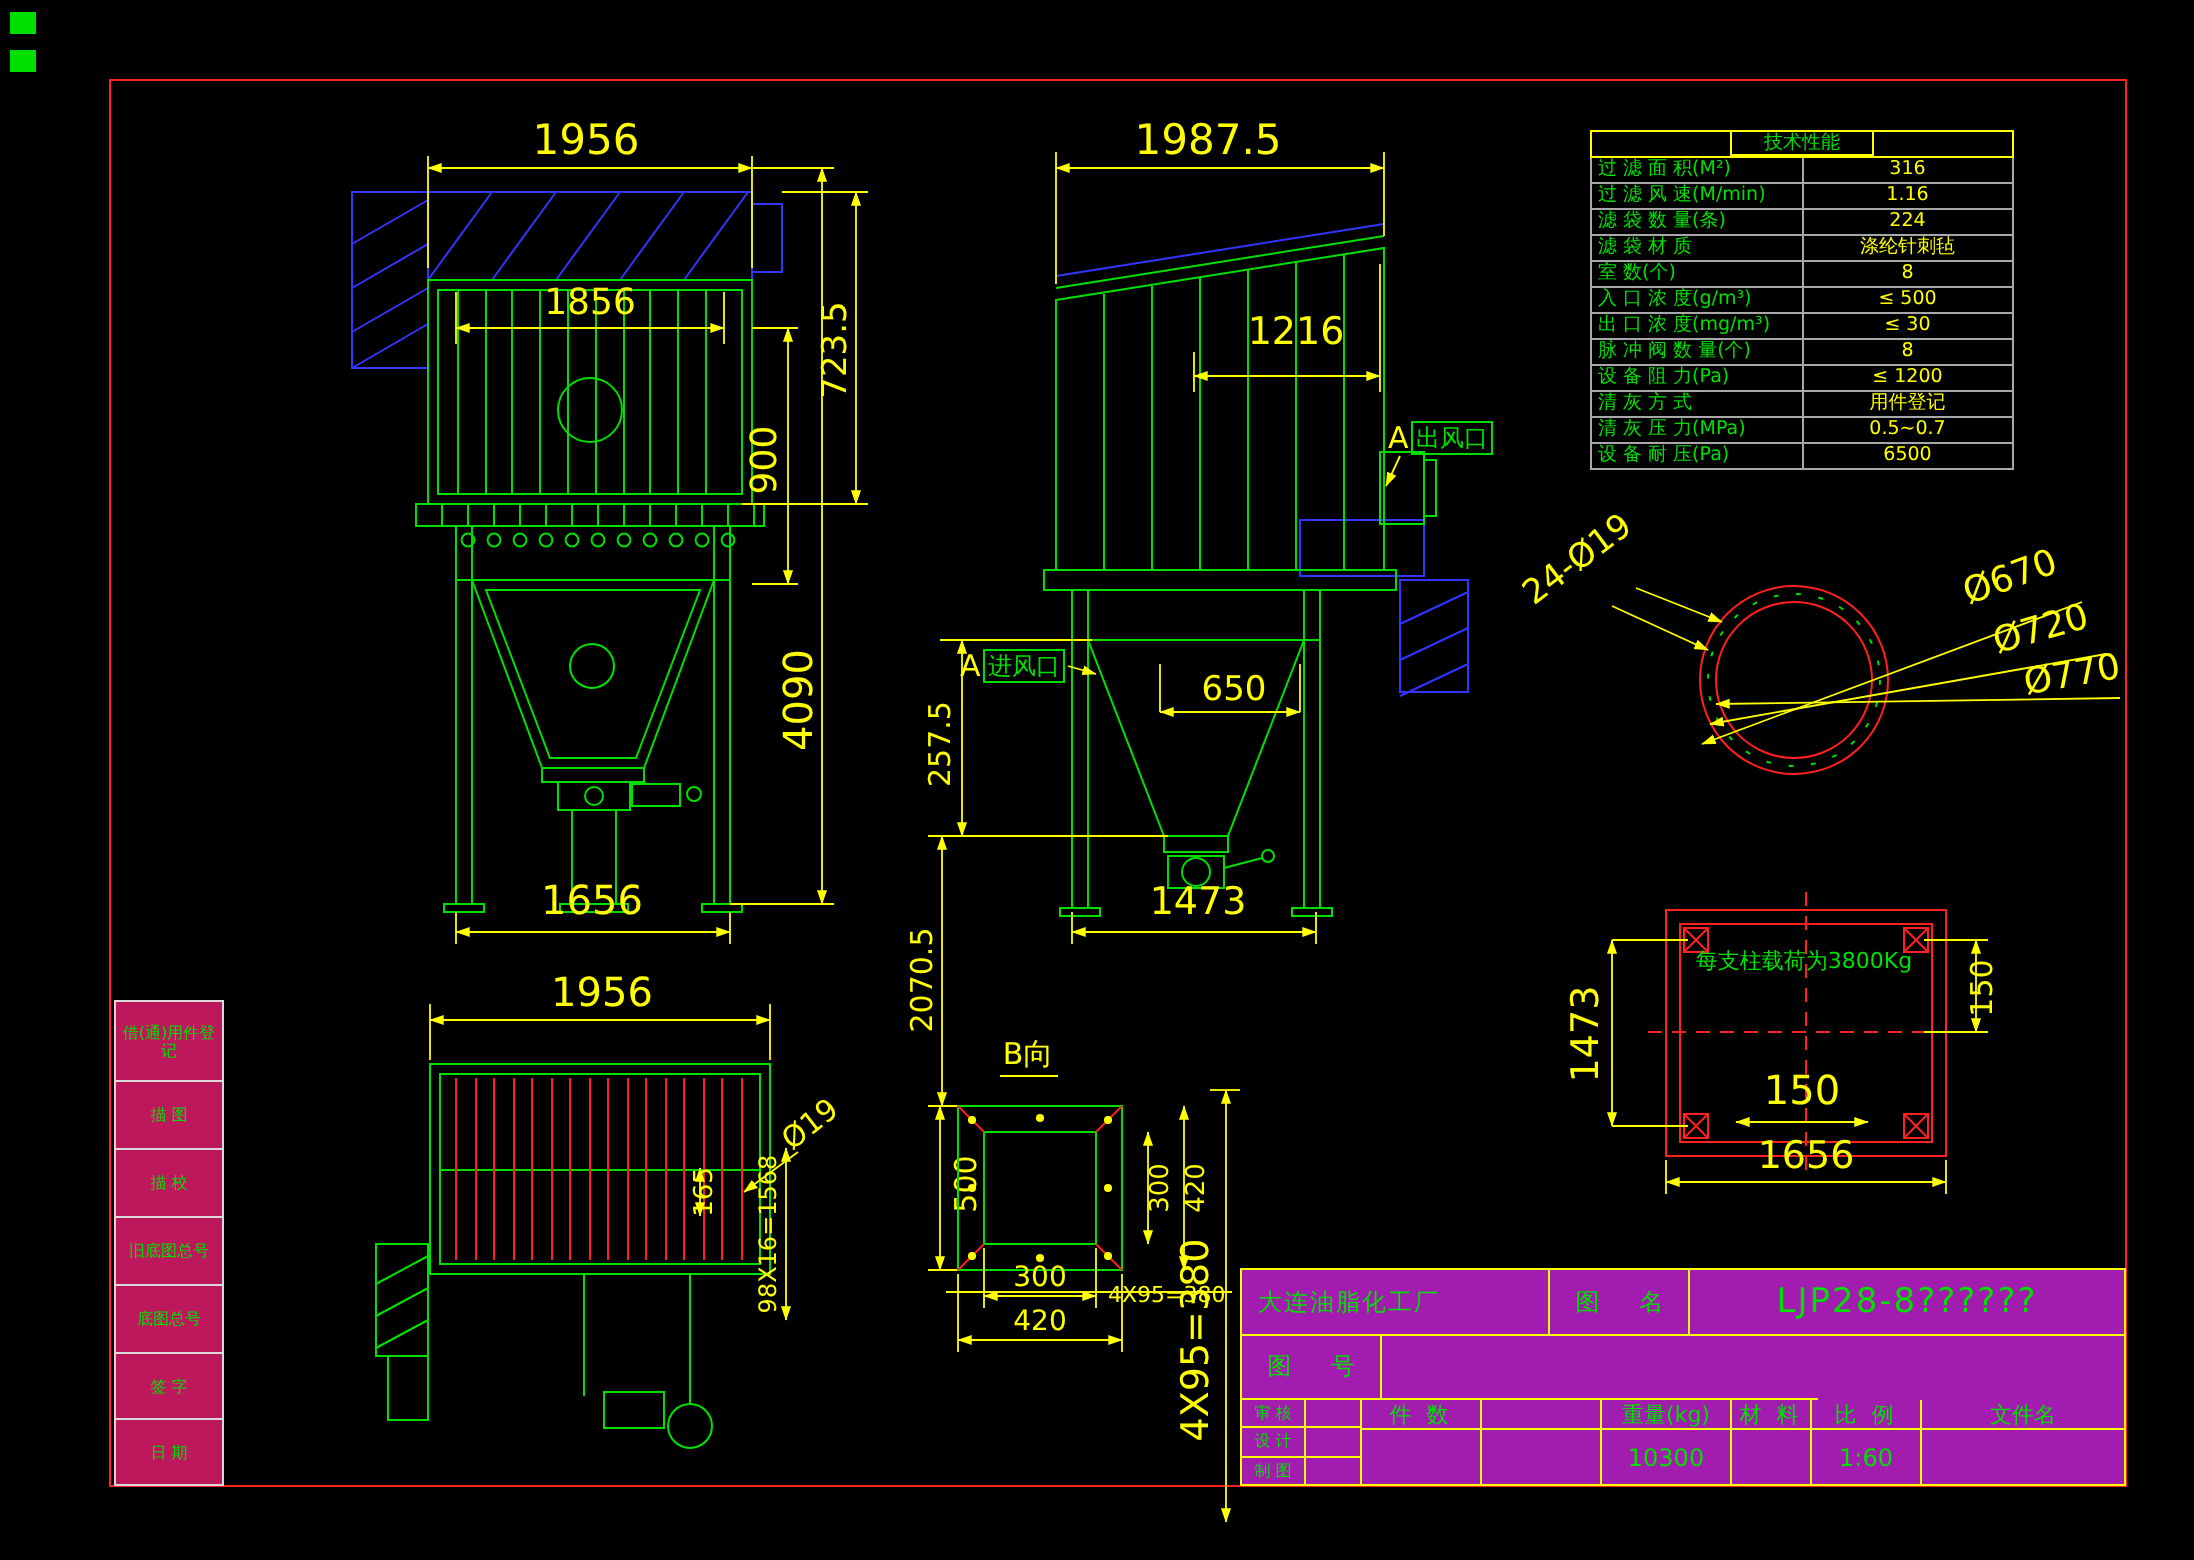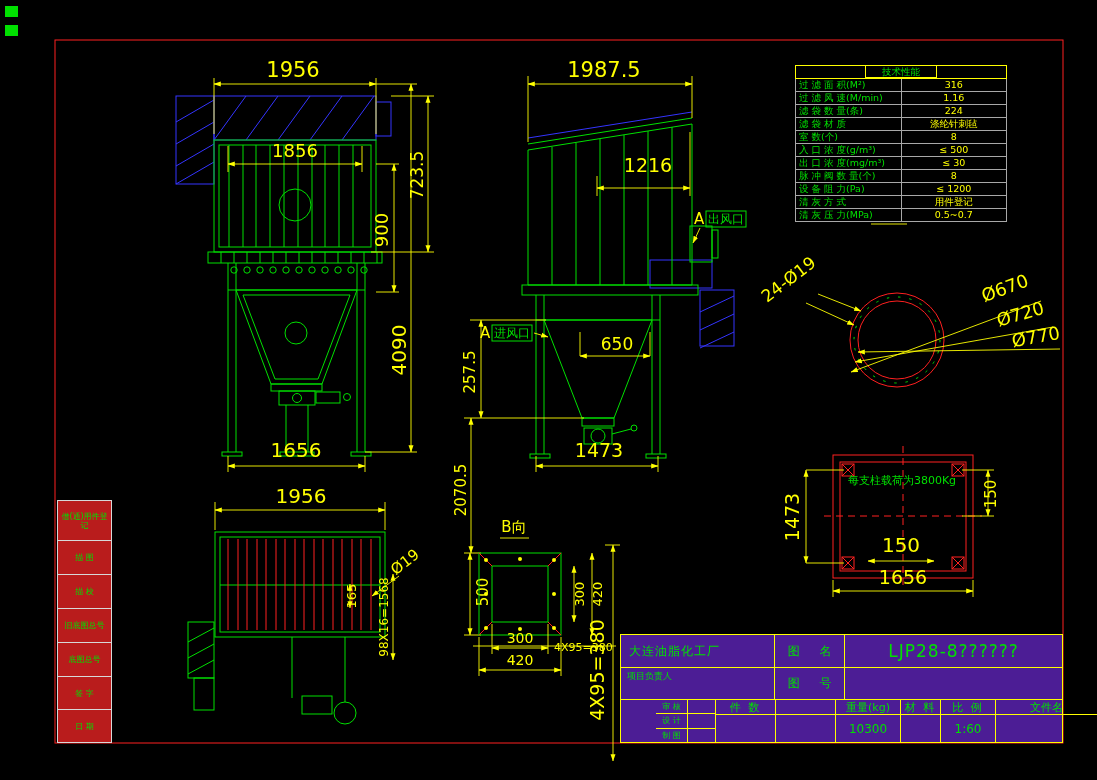--- a/index.html
+++ b/index.html
@@ -15,43 +15,43 @@
   .td{fill:#ffff00}
   .tg{fill:#00e000}
   .overlay{position:absolute;z-index:2;}
   
   table.spec{left:795px;top:65px;width:212px;border-collapse:collapse;table-layout:fixed;position:absolute;z-index:2;background:#000;border:1px solid #ffff00;}
   table.spec td{border:1px solid #a8a8a8;color:#00e000;font-size:9.5px;line-height:12px;height:13px;padding:0 3px;white-space:nowrap;overflow:hidden;}
   table.spec td.v{color:#ffff00;text-align:center;}
   table.spec td.t{text-align:center;border-color:#ffff00;}
   table.spec td.t span{border:1px solid #ffff00;padding:0 16px;color:#00e000;}
   
-  .tblock{left:620px;top:634px;width:443px;height:109px;border:1px solid #ffff00;display:flex;flex-direction:column;background:#4c1d95;color:#00e000;}
+  .tblock{left:620px;top:634px;width:443px;height:109px;border:1px solid #ffff00;display:flex;flex-direction:column;background:#a21caf;color:#00e000;}
   .tb-r{display:flex;width:100%;}
   .tb-r1{height:33px;}
   .tb-r2{height:32px;}
-  .tb-r3{height:42px;margin-left:35px;}
+  .tb-r3{height:42px;}
   .tb-c{border-right:1px solid #ffff00;border-bottom:1px solid #ffff00;display:flex;align-items:center;justify-content:center;overflow:hidden;}
   .tb-company{width:155px;font-size:12px;justify-content:flex-start;padding-left:8px;letter-spacing:1px;}
   .tb-lbl{width:70px;font-size:12px;letter-spacing:8px;padding-left:8px;}
   .tb-name{width:218px;font-size:17px;letter-spacing:1px;border-right:none;}
   .tb-pl{width:155px;font-size:9px;align-items:flex-start;justify-content:flex-start;padding:2px 0 0 6px;}
   .tb-blank{width:218px;border-right:none;}
   .tb-sign{width:32px;display:flex;flex-direction:column;border-right:1px solid #ffff00;}
   .tb-sign div{flex:1;font-size:8px;display:flex;align-items:center;justify-content:center;border-bottom:1px solid #ffff00;}
   .tb-sign div:last-child{border-bottom:none;}
   .tb-sig2{width:28px;display:flex;flex-direction:column;border-right:1px solid #ffff00;}
   .tb-sig2 div{flex:1;border-bottom:1px solid #ffff00;}
   .tb-sig2 div:last-child{border-bottom:none;}
   .tb-col{display:flex;flex-direction:column;border-right:1px solid #ffff00;}
   .tb-col:last-child{border-right:none;}
   .tb-col .h{height:15px;font-size:11px;display:flex;align-items:center;justify-content:center;border-bottom:1px solid #ffff00;letter-spacing:2px;}
   .tb-col .vv{flex:1;font-size:12px;display:flex;align-items:center;justify-content:center;}
   
-  .strip{left:57px;top:500px;width:55px;height:243px;border:1px solid #d8d8d8;display:flex;flex-direction:column;background:#b91c1c;}
+  .strip{left:57px;top:500px;width:55px;height:243px;border:1px solid #d8d8d8;display:flex;flex-direction:column;background:#be185d;}
   .strip .srow{border-bottom:1px solid #d8d8d8;color:#00e000;font-size:8px;line-height:9px;display:flex;align-items:center;justify-content:center;text-align:center;padding:1px;}
   .strip .srow:last-child{border-bottom:none;}
 </style>
 </head>
 <body>
 
 <div id="canvas">
 
 <svg width="1097" height="780" viewBox="0 0 1097 780">
   <defs>
@@ -426,41 +426,44 @@
           <td class="v">≤ 1200</td>
         </tr>
   <tr>
           <td>清 灰 方 式</td>
           <td class="v">用件登记</td>
         </tr>
   <tr>
           <td>清 灰 压 力(MPa)</td>
           <td class="v">0.5~0.7</td>
         </tr>
+  <tr>
+          <td>设 备 耐 压(Pa)</td>
+          <td class="v">6500</td>
+        </tr>
 </tbody>
     </table>
 
 <div class="strip overlay">
   <div class="srow" style="height:40px">借(通)用件登记</div>
   <div class="srow" style="height:34px">描 图</div>
   <div class="srow" style="height:34px">描 校</div>
   <div class="srow" style="height:34px">旧底图总号</div>
   <div class="srow" style="height:34px">底图总号</div>
   <div class="srow" style="height:33px">签 字</div>
   <div class="srow" style="flex:1">日 期</div>
 </div>
 
 <div class="tblock overlay">
   <div class="tb-r tb-r1">
     <div class="tb-c tb-company">大连油脂化工厂</div>
     <div class="tb-c tb-lbl">图 名</div>
     <div class="tb-c tb-name">LJP28-8??????</div>
   </div>
   <div class="tb-r tb-r2">
-    <div class="tb-c tb-pl">项目负责人</div>
     <div class="tb-c tb-lbl">图 号</div>
     <div class="tb-c tb-blank"></div>
   </div>
   <div class="tb-r tb-r3" style="flex:1">
     <div class="tb-sign">
       <div>审 核</div>
       <div>设 计</div>
       <div>制 图</div>
     </div>
     <div class="tb-sig2">

